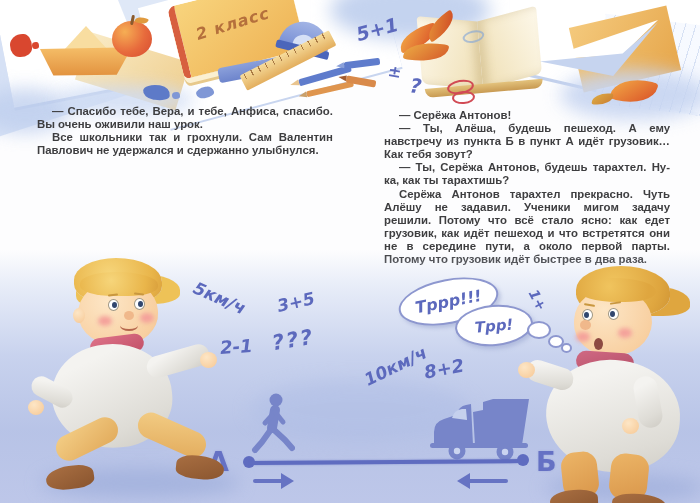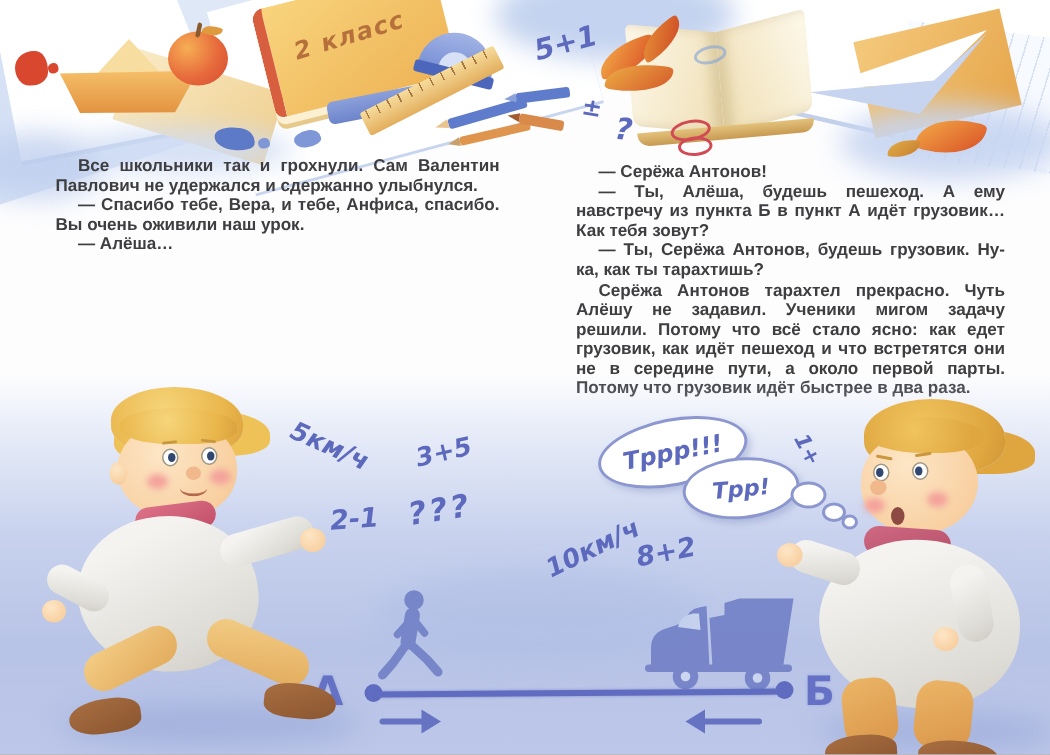--- a/index.html
+++ b/index.html
@@ -138,28 +138,27 @@
     <div class="tip" style="border-top:3.5px solid transparent;border-bottom:3.5px solid transparent;border-right:8px solid #a35c30;"></div>
   </div>
   <div class="abs" style="left:447px;top:80px;width:23px;height:10px;border:2px solid #d14a54;border-radius:50%;transform:rotate(-10deg);"></div>
   <div class="abs" style="left:452px;top:91px;width:19px;height:9px;border:2px solid #d14a54;border-radius:50%;transform:rotate(-4deg);"></div>
 
   <span class="hw" style="left:356px;top:18px;font-size:19px;transform:rotate(-15deg);">5+1</span>
   <span class="hw" style="left:388px;top:62px;font-size:16px;transform:rotate(10deg);">±</span>
   <span class="hw" style="left:410px;top:74px;font-size:20px;transform:rotate(6deg);">?</span>
 
   <div class="textcol" id="left-text">
+    <p>— Спасибо тебе, Вера, и тебе, Анфиса, спасибо. Вы очень оживили наш урок.</p>
     <p>Все школьники так и грохнули. Сам Валентин Павлович не удержался и сдержанно улыбнулся.</p>
-    <p>— Спасибо тебе, Вера, и тебе, Анфиса, спасибо. Вы очень оживили наш урок.</p>
-    <p>— Алёша…</p>
   </div>
   <div class="textcol" id="right-text">
     <p>— Серёжа Антонов!</p>
     <p>— Ты, Алёша, будешь пешеход. А ему навстречу из пункта Б в пункт А идёт грузовик… Как тебя зовут?</p>
-    <p>— Ты, Серёжа Антонов, будешь грузовик. Ну-ка, как ты тарахтишь?</p>
+    <p>— Ты, Серёжа Антонов, будешь тарахтел. Ну-ка, как ты тарахтишь?</p>
     <p>Серёжа Антонов тарахтел прекрасно. Чуть Алёшу не задавил. Ученики мигом задачу решили. Потому что всё стало ясно: как едет грузовик, как идёт пешеход и что встретятся они не в середине пути, а около первой парты. Потому что грузовик идёт быстрее в два раза.</p>
   </div>
 
   <div class="bottom-wash"></div>
   <div class="wash" style="left:40px;top:468px;width:200px;height:30px;background:#93a5d6;opacity:.55;"></div>
   <div class="wash" style="left:545px;top:475px;width:160px;height:26px;background:#93a5d6;opacity:.55;"></div>
   <div class="wash" style="left:250px;top:380px;width:220px;height:60px;background:#aebde5;opacity:.5;"></div>
 
   <span class="hw" style="left:192px;top:288px;font-size:17px;transform:rotate(24deg);">5км/ч</span>
   <span class="hw" style="left:277px;top:292px;font-size:17px;transform:rotate(-13deg);">3+5</span>

